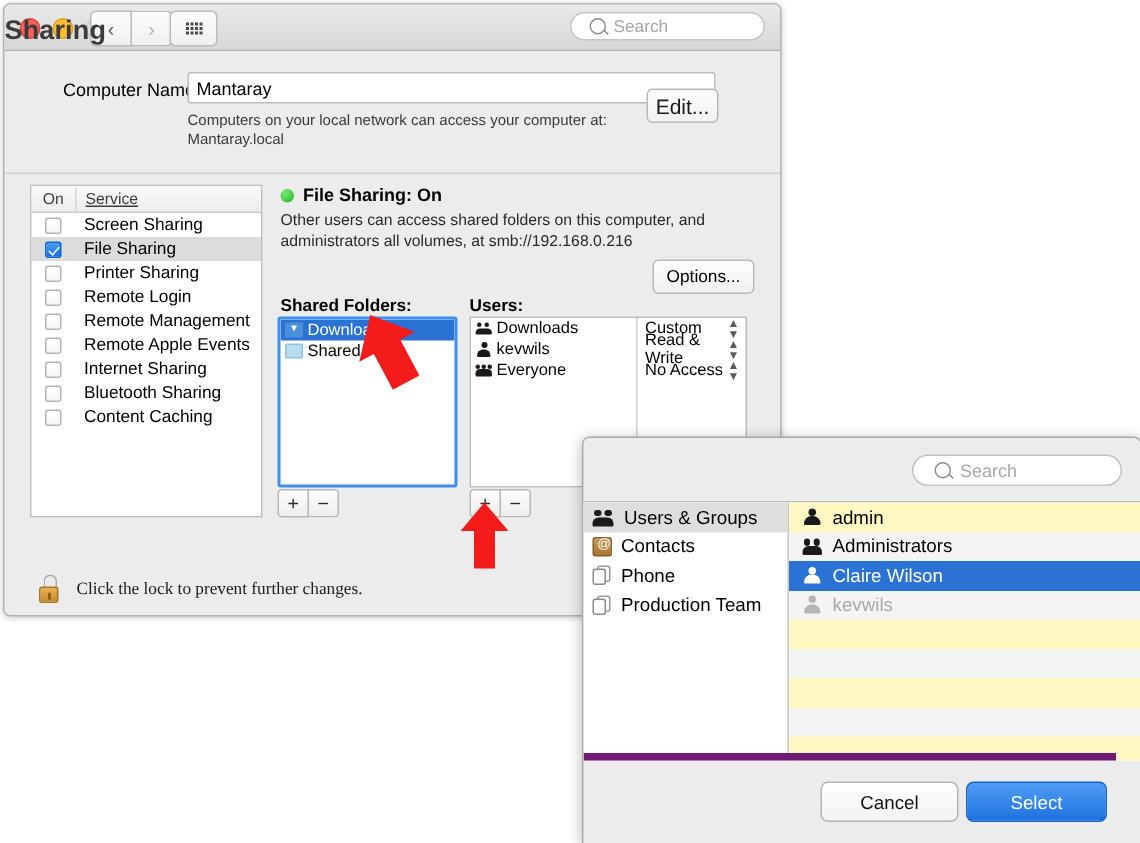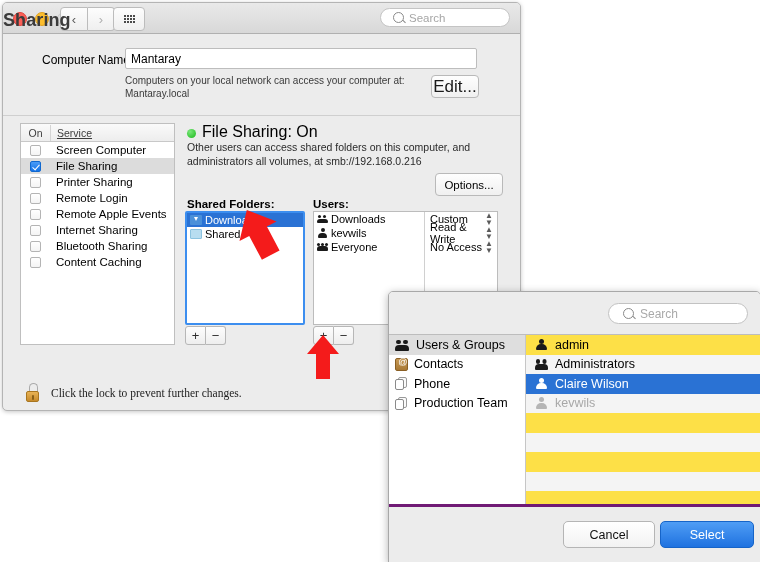--- a/index.html
+++ b/index.html
@@ -72,24 +72,24 @@
   .cname-row{position:absolute;left:0;top:40px;width:100%;height:72px;}
   .cname-label{position:absolute;left:39px;top:10px;font-size:12px;color:#000;}
   .cname-field{
     position:absolute;left:122px;top:5px;width:352px;height:21px;
     background:#fff;border:1px solid #bdbdbd;border-radius:2px;
     box-sizing:border-box;padding:2px 5px;font-size:12px;color:#000;
     line-height:17px;
   }
   .cname-note{position:absolute;left:122px;top:31px;width:310px;font-size:10px;color:#3a3a3a;line-height:13px;}
   .edit-btn{
-    position:absolute;left:428px;top:32px;width:46px;height:21px;
+    position:absolute;left:428px;top:16px;width:46px;height:21px;
     background:linear-gradient(to bottom,#fefefe,#f0f0f0);
     border:1px solid #b9b9b9;border-radius:4px;
-    font-size:17px;color:#1a1a1a;
+    font-size:14px;color:#1a1a1a;
     display:flex;align-items:center;justify-content:center;
   }
   .hrule{position:absolute;left:0;right:0;top:112px;height:1px;background:#cfcfcf;}
 
   
   .svc-table{
     position:absolute;left:17px;top:120px;width:155px;height:222px;
     background:#fff;border:1px solid #bfbfbf;box-sizing:border-box;
   }
   .svc-head{
@@ -110,21 +110,21 @@
     background:linear-gradient(to bottom,#4b9cf7,#1272e8);border-color:#1068cf;
     position:relative;
   }
   .cb.on:after{
     content:"";position:absolute;left:3px;top:1px;width:3px;height:6px;
     border:solid #fff;border-width:0 1.6px 1.6px 0;transform:rotate(42deg);
   }
   .svc-name{padding-left:6px;}
 
   
-  .fs-status{position:absolute;left:184px;top:120px;font-size:16px;}
+  .fs-status{position:absolute;left:184px;top:120px;font-size:12px;font-weight:bold;}
   .dot-green{
     display:inline-block;width:9px;height:9px;border-radius:50%;
     background:radial-gradient(circle at 35% 30%,#7ae87a,#1cb81c);
     margin-right:6px;vertical-align:-1px;
   }
   .fs-desc{position:absolute;left:184px;top:138px;width:312px;font-size:10.5px;color:#2a2a2a;line-height:13.5px;}
   .options-btn{
     position:absolute;left:432px;top:170px;width:66px;height:21px;
     background:linear-gradient(to bottom,#fefefe,#f0f0f0);
     border:1px solid #b9b9b9;border-radius:4px;
@@ -217,37 +217,37 @@
   .side-ico{width:15px;height:13px;margin-right:6px;flex:none;position:relative;}
   .ico-ug:before{content:"";position:absolute;left:1px;top:1.5px;width:4.5px;height:4.5px;border-radius:50%;background:#1a1a1a;
     box-shadow:7px 0 0 #1a1a1a;}
   .ico-ug:after{content:"";position:absolute;left:0px;top:6.5px;width:14px;height:6px;background:#1a1a1a;border-radius:4px 4px 1px 1px;}
   .ico-contacts{background:linear-gradient(to bottom,#c79a56,#a87833);border:1px solid #8a5f24;border-radius:2px;box-sizing:border-box;width:13px;height:13px;}
   .ico-contacts:after{content:"@";position:absolute;left:2.2px;top:-1.3px;font-size:9px;color:#fff;font-family:"Liberation Sans",sans-serif;}
   .ico-cards{width:13px;height:13px;}
   .ico-cards:before{content:"";position:absolute;left:3px;top:0px;width:9px;height:11px;border:1px solid #9a9a9a;border-radius:2px;background:#fafafa;box-sizing:border-box;}
   .ico-cards:after{content:"";position:absolute;left:0px;top:2px;width:9px;height:11px;border:1px solid #8a8a8a;border-radius:2px;background:#fff;box-sizing:border-box;}
 
-  .dlg-list{flex:1;background:#fde047;}
+  .dlg-list{flex:1;background:#fef9c3;}
   .li-row{height:19.5px;display:flex;align-items:center;font-size:12.5px;padding-left:9px;color:#000;}
   .li-row.alt{background:#f4f4f4;}
   .li-row.sel{background:#2a72d4;color:#fff;}
   .li-row.dim{color:#a8a8a8;}
   .li-ico{width:13px;height:12px;margin-right:7px;flex:none;position:relative;}
   .li-ico.person:before{content:"";position:absolute;left:4px;top:0px;width:5px;height:5px;border-radius:50%;background:#1a1a1a;}
   .li-ico.person:after{content:"";position:absolute;left:1px;top:5.5px;width:11px;height:6px;background:#1a1a1a;border-radius:5px 5px 1px 1px;}
   .li-row.sel .li-ico.person:before,.li-row.sel .li-ico.person:after{background:#fff;}
   .li-row.dim .li-ico.person:before,.li-row.dim .li-ico.person:after{background:#b5b5b5;}
   .li-ico.grp:before{content:"";position:absolute;left:0.5px;top:1px;width:4.5px;height:4.5px;border-radius:50%;background:#1a1a1a;
     box-shadow:6.5px 0 0 #1a1a1a;}
   .li-ico.grp:after{content:"";position:absolute;left:0px;top:6px;width:13px;height:5.5px;background:#1a1a1a;border-radius:4px 4px 1px 1px;}
 
   .dlg-footer{
-    position:absolute;left:0;right:0;bottom:0;height:55px;
-    background:#ececec;border-top:3px solid #701a75;
+    position:absolute;left:0;right:16px;bottom:0;height:55px;
+    background:#ececec;border-top:5px solid #701a75;
   }
   .btn{
     position:absolute;height:25px;border-radius:5px;
     display:flex;align-items:center;justify-content:center;
     font-size:12.5px;
   }
   .btn-cancel{
     right:105px;top:14px;width:90px;
     background:linear-gradient(to bottom,#ffffff,#f2f2f2);
     border:1px solid #b5b5b5;color:#111;
@@ -319,39 +319,45 @@
   <div class="svc-table">
     <div class="svc-head">
       <div class="h-on">On</div>
       <div class="h-svc">Service</div>
     </div>
     <div id="services-list">
         <div class="svc-row">
           <div class="svc-cb-cell">
             <div class="cb"></div>
           </div>
-          <div class="svc-name">Screen Computer</div>
+          <div class="svc-name">Screen Sharing</div>
         </div>
         <div class="svc-row sel">
           <div class="svc-cb-cell">
             <div class="cb on"></div>
           </div>
           <div class="svc-name">File Sharing</div>
         </div>
         <div class="svc-row">
           <div class="svc-cb-cell">
             <div class="cb"></div>
           </div>
           <div class="svc-name">Printer Sharing</div>
         </div>
         <div class="svc-row">
           <div class="svc-cb-cell">
             <div class="cb"></div>
           </div>
           <div class="svc-name">Remote Login</div>
+        </div>
+        <div class="svc-row">
+          <div class="svc-cb-cell">
+            <div class="cb"></div>
+          </div>
+          <div class="svc-name">Remote Management</div>
         </div>
         <div class="svc-row">
           <div class="svc-cb-cell">
             <div class="cb"></div>
           </div>
           <div class="svc-name">Remote Apple Events</div>
         </div>
         <div class="svc-row">
           <div class="svc-cb-cell">
             <div class="cb"></div>

